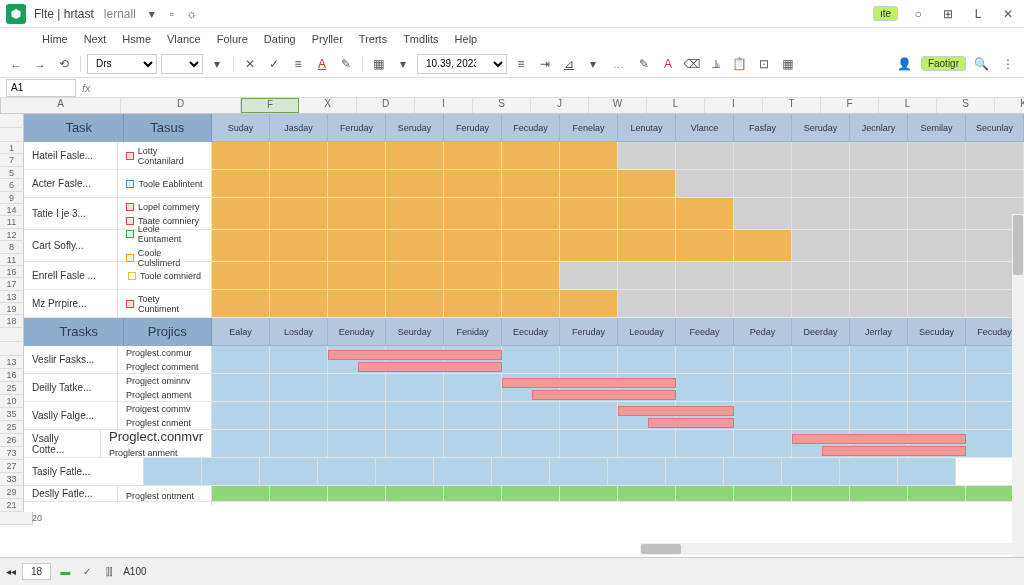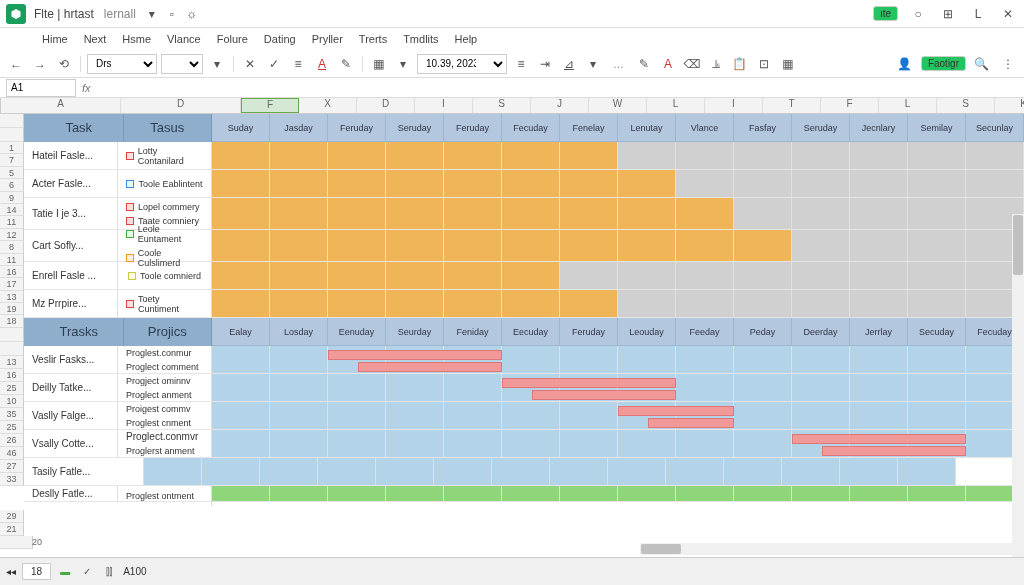--- a/index.html
+++ b/index.html
@@ -15,21 +15,21 @@
 
 .menubar { display: flex; gap: 4px; height: 22px; align-items: center; padding: 0 8px 0 36px; background: #fff; font-size: 11px; color: #444; }
 .menu-item { padding: 2px 6px; cursor: pointer; }
 
 .toolbar { display: flex; align-items: center; height: 28px; padding: 0 6px; background: #fff; border-bottom: 1px solid #ddd; gap: 4px; }
 .tb-btn { width: 20px; height: 18px; display: flex; align-items: center; justify-content: center; color: #555; cursor: pointer; font-size: 12px; }
 .tb-sep { width: 1px; height: 16px; background: #ddd; margin: 0 2px; }
 .tb-select { height: 20px; border: 1px solid #ccc; font-size: 10px; padding: 0 14px 0 4px; background: #fff; }
 .tb-select.small { width: 42px; }
 .toolbar-right { margin-left: auto; display: flex; gap: 6px; align-items: center; }
-.toggle-pill { border: 1px solid #ccc; border-radius: 3px; padding: 1px 6px; font-size: 10px; background: #22c55e; }
+.toggle-pill { border: 1px solid #ccc; border-radius: 3px; padding: 1px 6px; font-size: 10px; background: #bef264; }
 
 .namebox-row { display: flex; align-items: center; height: 20px; background: #fff; border-bottom: 1px solid #ddd; }
 .namebox { width: 70px; height: 18px; border: 1px solid #ccc; padding: 0 4px; font-size: 10px; margin-left: 6px; }
 .fx-label { padding: 0 6px; color: #777; font-style: italic; }
 
 .col-headers { display: flex; height: 16px; background: #f3f3f3; border-bottom: 1px solid #ccc; }
 .corner { width: 24px; border-right: 1px solid #ccc; background: #f3f3f3; }
 .colh { text-align: center; font-size: 10px; color: #666; border-right: 1px solid #ddd; }
 .colh.active { background: #d4e8d4; border: 1px solid #6aa84f; }
 .colh.w120 { width: 120px; }
@@ -205,24 +205,24 @@
       <div class="rowh" style="height: 12.4px; line-height: 12.4px;">18</div>
       <div class="rowh" style="height: 14px; line-height: 14px;"></div>
       <div class="rowh" style="height: 14px; line-height: 14px;"></div>
       <div class="rowh" style="height: 13px; line-height: 13px;">13</div>
       <div class="rowh" style="height: 13px; line-height: 13px;">16</div>
       <div class="rowh" style="height: 13px; line-height: 13px;">25</div>
       <div class="rowh" style="height: 13px; line-height: 13px;">10</div>
       <div class="rowh" style="height: 13px; line-height: 13px;">35</div>
       <div class="rowh" style="height: 13px; line-height: 13px;">25</div>
       <div class="rowh" style="height: 13px; line-height: 13px;">26</div>
-      <div class="rowh" style="height: 13px; line-height: 13px;">46</div>
+      <div class="rowh" style="height: 13px; line-height: 13px;">73</div>
       <div class="rowh" style="height: 13px; line-height: 13px;">27</div>
       <div class="rowh" style="height: 13px; line-height: 13px;">33</div>
-      <div class="rowh" style="height: 13px; line-height: 13px; margin-top: 24px;">29</div>
+      <div class="rowh" style="height: 13px; line-height: 13px;">29</div>
       <div class="rowh" style="height: 13px; line-height: 13px;">21</div>
       <div class="rowh" style="height: 13px; line-height: 13px; padding-left: 32px;">20</div>
     </div>
   <div class="sheet" id="sheet">
       <div class="section-header">
         <div class="task-col">Task</div>
         <div class="status-col">Tasus</div>
         <div class="day-headers">
           <div class="dayh">Suday</div>
           <div class="dayh">Jasday</div>
@@ -489,21 +489,21 @@
           <div class="gcell blue"></div>
           <div class="gcell blue"></div>
           <div class="gcell blue"></div>
           <div class="gbar" style="left: 406px; width: 116px; top: 4px;"></div>
           <div class="gbar" style="left: 436px; width: 86px; top: 16px;"></div>
         </div>
       </div>
       <div class="task-row" style="height: 28px;">
         <div class="task-name">Vsally Cotte...</div>
         <div class="task-status">
-          <div style="font-size: 10px;">Proglect.conmvr</div>
+          <div style="font-size: 13px;">Proglect.conmvr</div>
           <div style="font-size: 9px;">Proglerst anment</div>
         </div>
         <div class="gantt-cells">
           <div class="gcell blue"></div>
           <div class="gcell blue"></div>
           <div class="gcell blue"></div>
           <div class="gcell blue"></div>
           <div class="gcell blue"></div>
           <div class="gcell blue"></div>
           <div class="gcell blue"></div>

